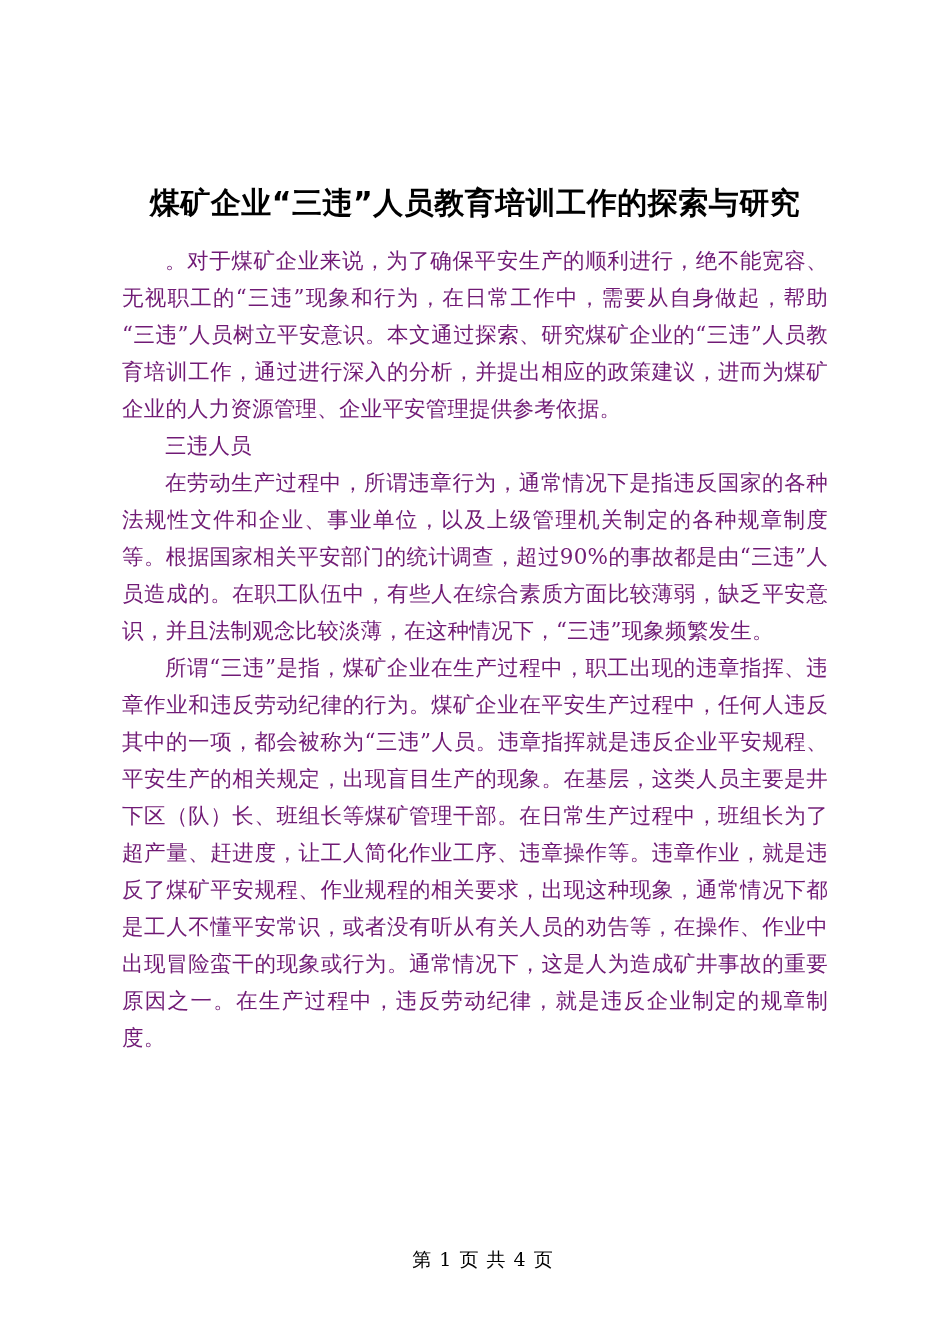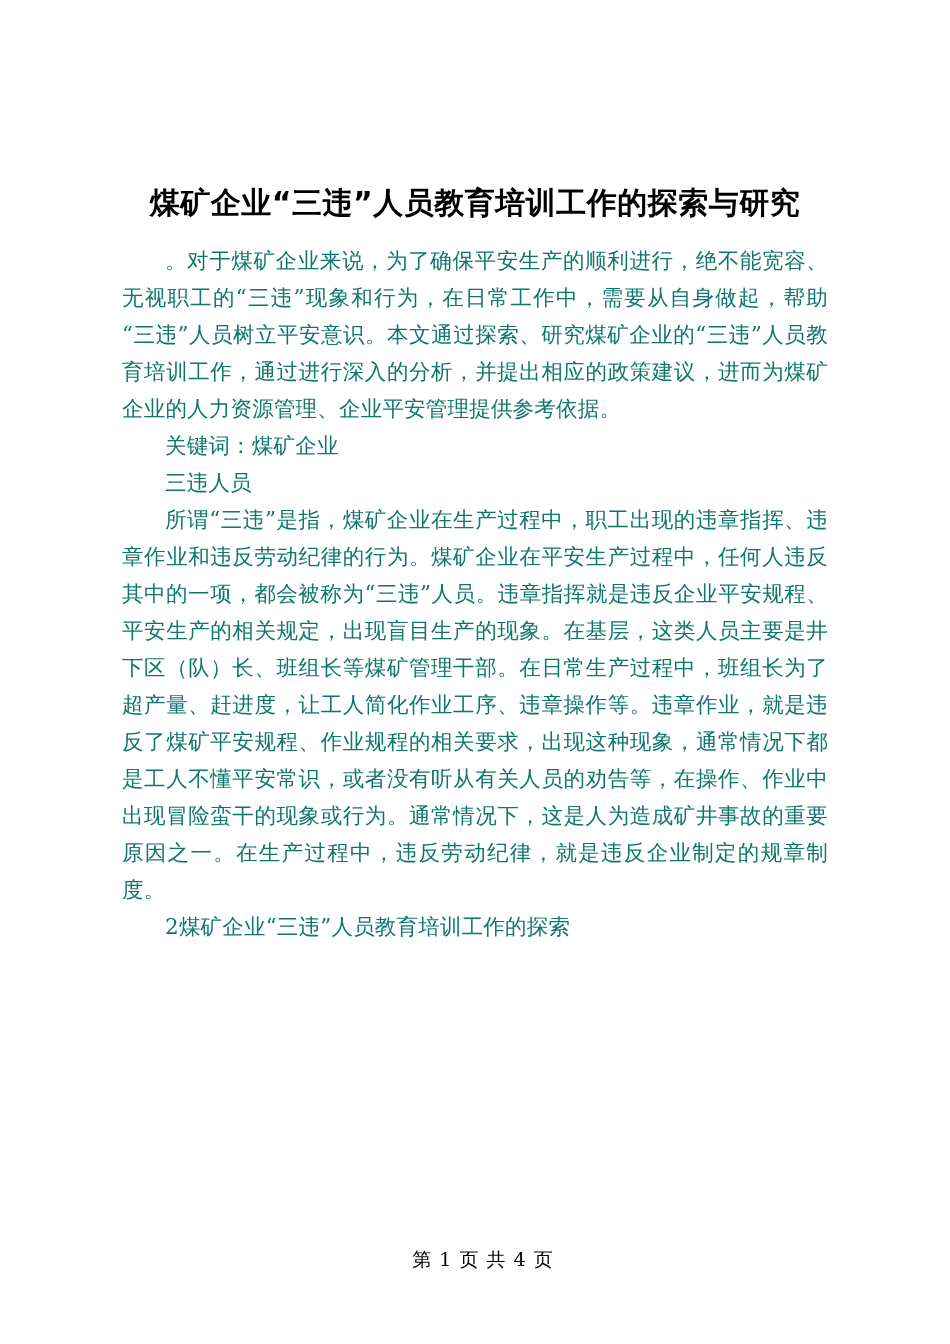--- a/index.html
+++ b/index.html
@@ -41,21 +41,21 @@
   }
   .para {
     font-family: "DejaVu Serif", "Liberation Serif", serif;
     font-size: 21.5px;
     line-height: 37px;
     text-align: justify;
     text-justify: inter-ideograph;
     margin: 0;
     text-indent: 2em;
     letter-spacing: 0.2px;
-    color: #0f766e;
+    color: #701a75;
   }
   .footer {
     position: absolute;
     left: 0;
     top: 1247px;
     width: 950px;
     text-align: center;
     font-family: "DejaVu Serif", "Liberation Serif", serif;
     font-size: 19px;
     color: #000;
@@ -73,22 +73,21 @@
 </style>
 </head>
 <body>
 
 <div class="page">
 
   <div class="content">
     <h1 class="doc-title">煤矿企业“三违”人员教育培训工作的探索与研究</h1>
 
     <p class="para">。对于煤矿企业来说，为了确保平安生产的顺利进行，绝不能宽容、无视职工的“三违”现象和行为，在日常工作中，需要从自身做起，帮助“三违”人员树立平安意识。本文通过探索、研究煤矿企业的“三违”人员教育培训工作，通过进行深入的分析，并提出相应的政策建议，进而为煤矿企业的人力资源管理、企业平安管理提供参考依据。</p>
-    <p class="para">关键词：煤矿企业</p>
     <p class="para">三违人员</p>
+    <p class="para">在劳动生产过程中，所谓违章行为，通常情况下是指违反国家的各种法规性文件和企业、事业单位，以及上级管理机关制定的各种规章制度等。根据国家相关平安部门的统计调查，超过90%的事故都是由“三违”人员造成的。在职工队伍中，有些人在综合素质方面比较薄弱，缺乏平安意识，并且法制观念比较淡薄，在这种情况下，“三违”现象频繁发生。</p>
     <p class="para">所谓“三违”是指，煤矿企业在生产过程中，职工出现的违章指挥、违章作业和违反劳动纪律的行为。煤矿企业在平安生产过程中，任何人违反其中的一项，都会被称为“三违”人员。违章指挥就是违反企业平安规程、平安生产的相关规定，出现盲目生产的现象。在基层，这类人员主要是井下区（队）长、班组长等煤矿管理干部。在日常生产过程中，班组长为了超产量、赶进度，让工人简化作业工序、违章操作等。违章作业，就是违反了煤矿平安规程、作业规程的相关要求，出现这种现象，通常情况下都是工人不懂平安常识，或者没有听从有关人员的劝告等，在操作、作业中出现冒险蛮干的现象或行为。通常情况下，这是人为造成矿井事故的重要原因之一。在生产过程中，违反劳动纪律，就是违反企业制定的规章制度。</p>
-    <p class="para">2煤矿企业“三违”人员教育培训工作的探索</p>
   </div>
 
   <div class="footer-rule"></div>
   <div class="footer">第 1 页  共 4 页</div>
 
 </div>
 
 </body></html>

